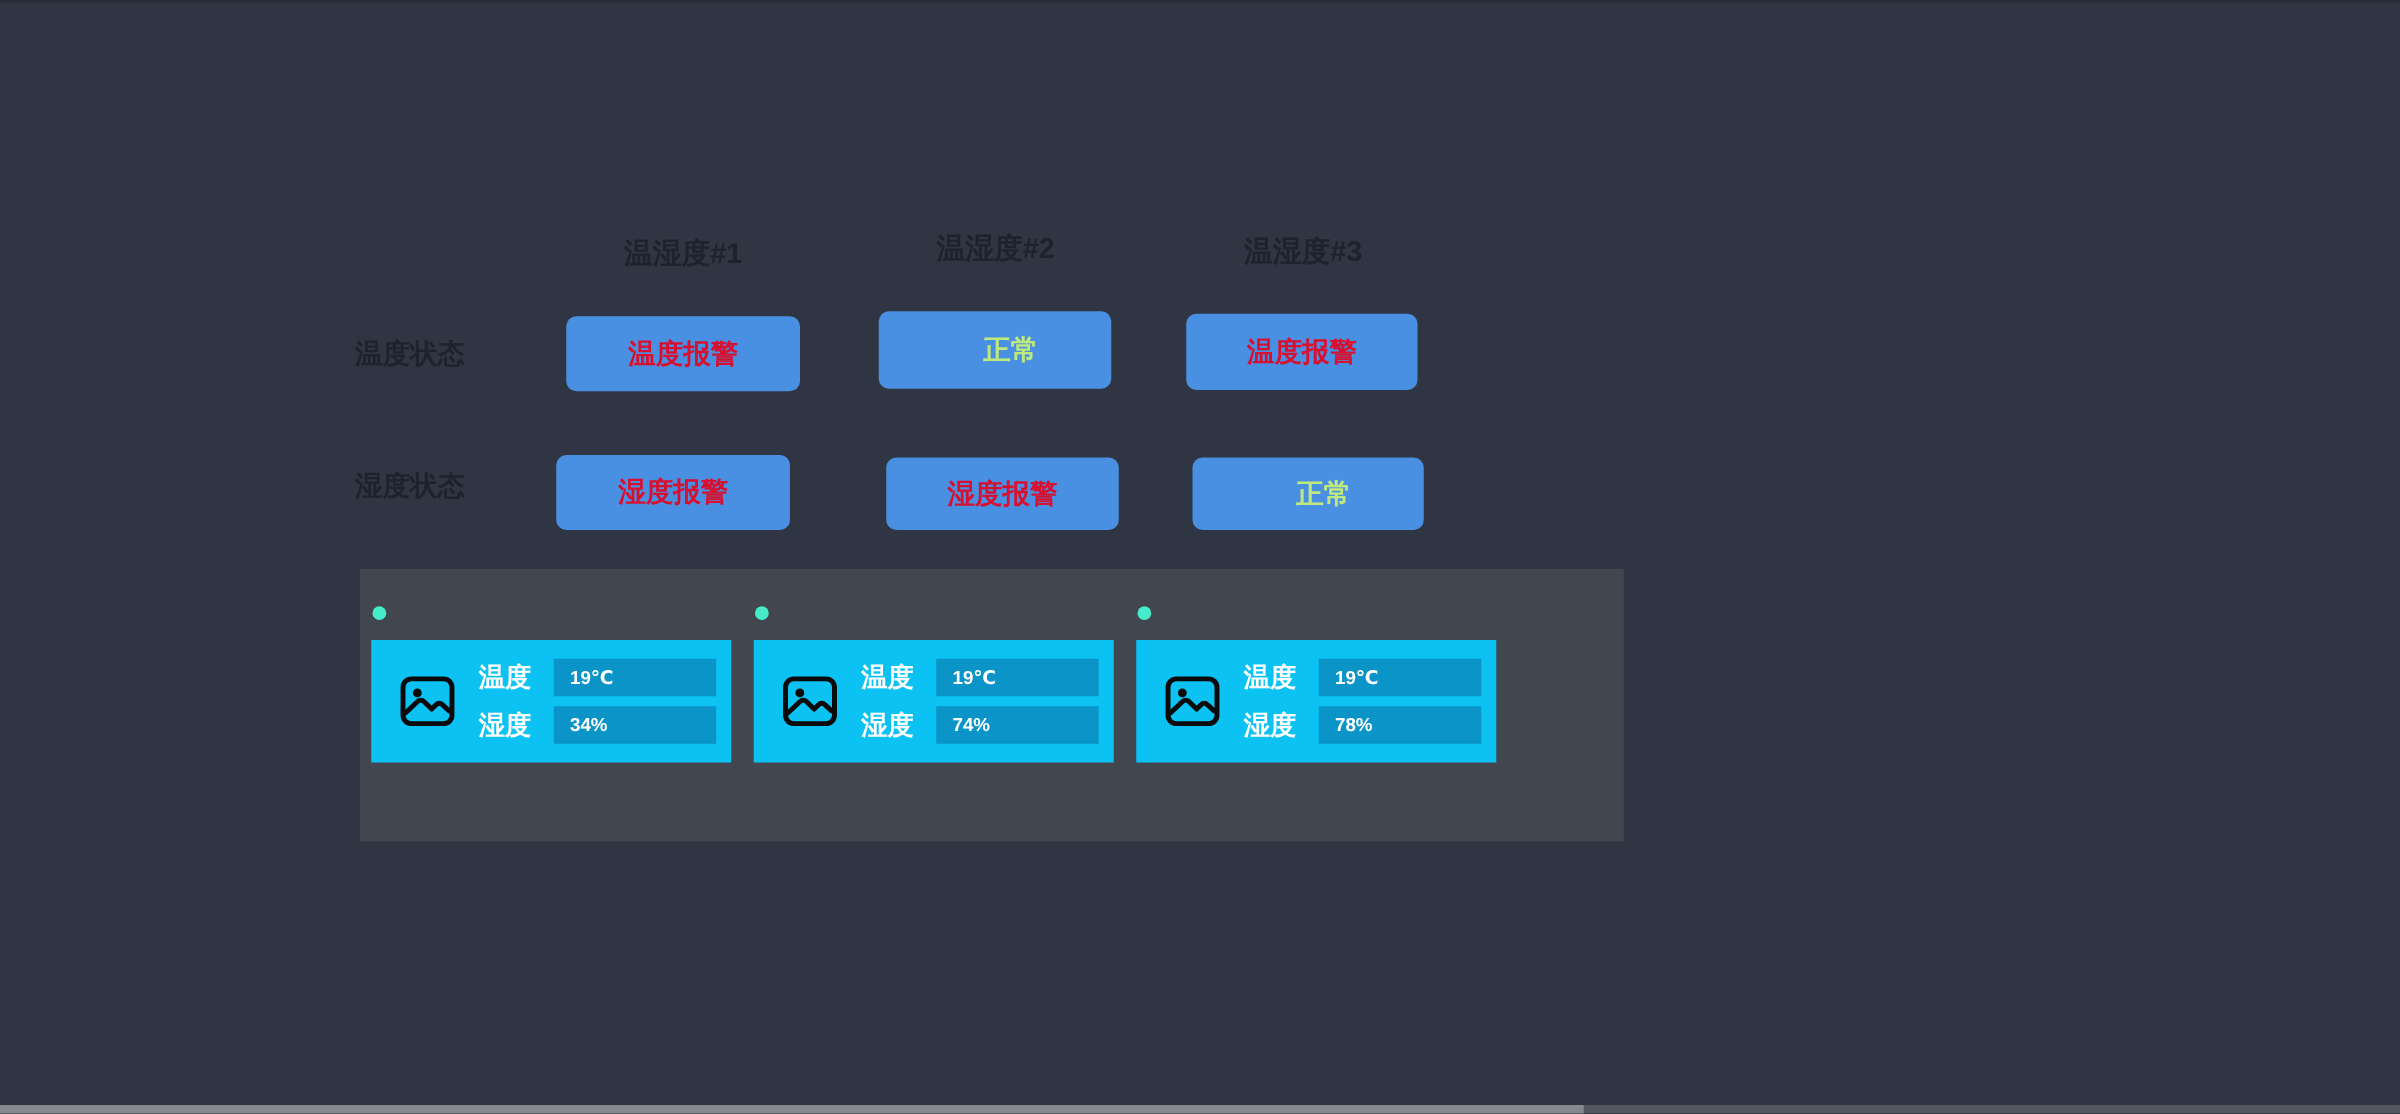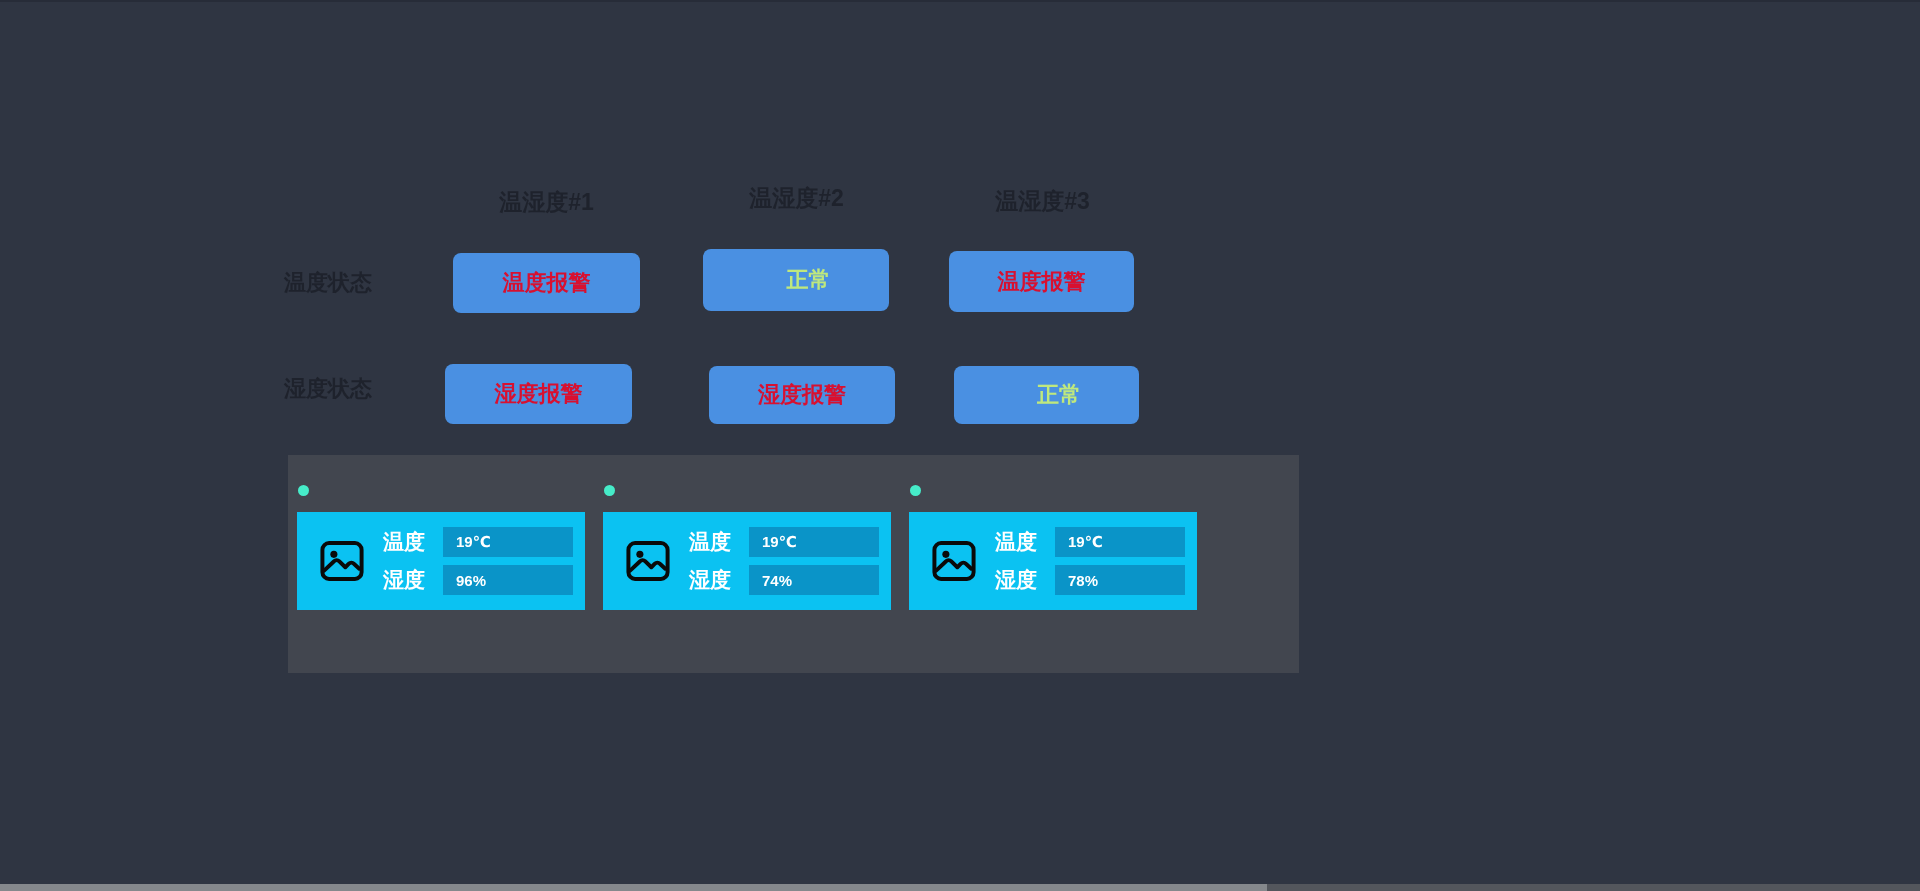--- a/index.html
+++ b/index.html
@@ -179,21 +179,21 @@
           <circle cx="8.1" cy="8.8" r="1.7" fill="#0a0a0a"></circle>
           <path d="M3.4 16.6 l4.8-4.5 a1.7 1.7 0 0 1 2.4 0 l3 2.9 1.7-1.7 a1.7 1.7 0 0 1 2.4 0 l2.6 2.4" fill="none" stroke="#0a0a0a" stroke-width="1.9" stroke-linecap="round" stroke-linejoin="round"></path>
         </svg>
         <div class="card-rows">
           <div class="card-row">
             <span class="card-row-label">温度</span>
             <span class="value-box">19℃</span>
           </div>
           <div class="card-row">
             <span class="card-row-label">湿度</span>
-            <span class="value-box">96%</span>
+            <span class="value-box">34%</span>
           </div>
         </div>
       </div>
     </div>
 
     <div class="sensor-column sc-2">
       <div class="status-dot"></div>
       <div class="sensor-card">
         <svg class="img-icon" viewBox="0 0 24 24">
           <rect x="2.6" y="3.4" width="18.8" height="17.2" rx="3.2" fill="none" stroke="#0a0a0a" stroke-width="1.9"></rect>

